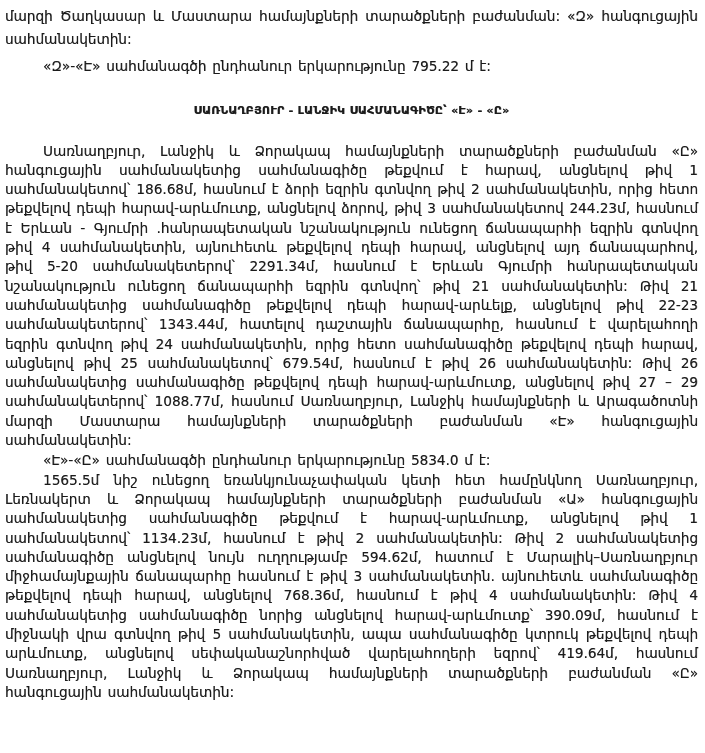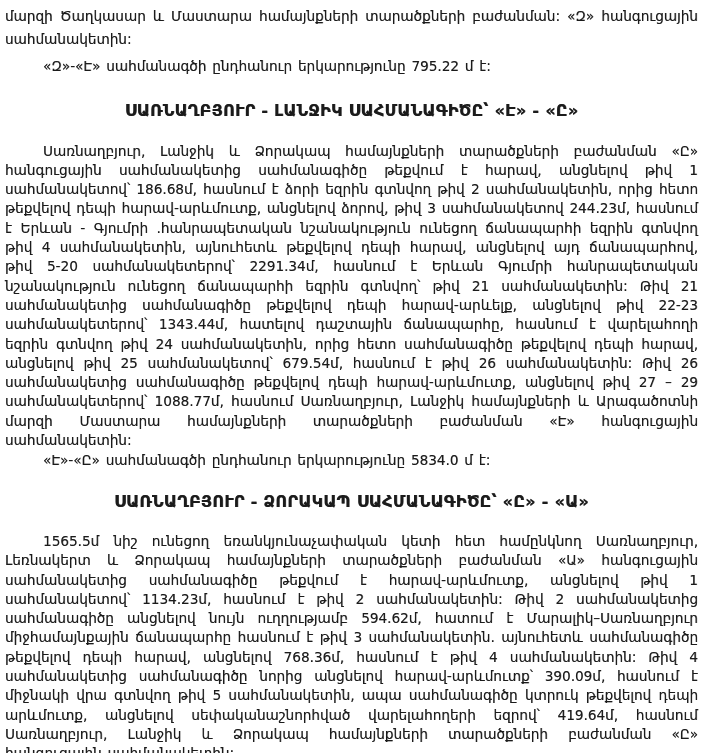--- a/index.html
+++ b/index.html
@@ -42,21 +42,21 @@
     text-align: center;
   }
   .len-line-tight {
     margin-top: 1px;
     text-align: right;
   }
   .heading {
     margin: 25px 0 21px 0;
     text-align: center;
     font-weight: bold;
-    font-size: 16px;
+    font-size: 11px;
     letter-spacing: 0.3px;
     text-shadow: 0.5px 0.3px 0 rgba(0,0,0,0.65);
   }
   .heading-2 {
     margin-top: 21px;
   }
 </style>
 </head>
 <body>
 
@@ -65,17 +65,16 @@
   <p class="para intro-para">մարզի Ծաղկասար և Մաստարա համայնքների տարածքների բաժանման: «Զ» հանգուցային սահմանակետին:</p>
 
   <p class="para indent len-line">«Զ»-«Է» սահմանագծի ընդհանուր երկարությունը 795.22 մ է:</p>
 
   <h2 class="heading">ՍԱՌՆԱՂԲՅՈՒՐ - ԼԱՆՋԻԿ ՍԱՀՄԱՆԱԳԻԾԸ՝ «Է» - «Ը»</h2>
 
   <p class="para indent">Սառնաղբյուր, Լանջիկ և Ձորակապ համայնքների տարածքների բաժանման «Ը» հանգուցային սահմանակետից սահմանագիծը թեքվում է  հարավ, անցնելով թիվ 1 սահմանակետով՝ 186.68մ, հասնում է ձորի եզրին գտնվող թիվ 2 սահմանակետին, որից հետո թեքվելով դեպի հարավ-արևմուտք, անցնելով ձորով, թիվ 3 սահմանակետով 244.23մ, հասնում է Երևան - Գյումրի .հանրապետական նշանակություն ունեցող ճանապարհի եզրին գտնվող թիվ 4 սահմանակետին, այնուհետև թեքվելով դեպի հարավ, անցնելով այդ ճանապարհով, թիվ 5-20 սահմանակետերով՝ 2291.34մ, հասնում է Երևան Գյումրի հանրապետական նշանակություն ունեցող ճանապարհի եզրին գտնվող՝ թիվ 21 սահմանակետին: Թիվ 21 սահմանակետից սահմանագիծը թեքվելով դեպի հարավ-արևելք, անցնելով թիվ 22-23 սահմանակետերով՝ 1343.44մ, հատելով դաշտային ճանապարհը, հասնում է վարելահողի եզրին գտնվող թիվ 24 սահմանակետին, որից հետո սահմանագիծը թեքվելով դեպի հարավ, անցնելով թիվ 25 սահմանակետով՝ 679.54մ, հասնում է թիվ 26 սահմանակետին: Թիվ 26 սահմանակետից սահմանագիծը թեքվելով դեպի հարավ-արևմուտք, անցնելով թիվ 27 – 29 սահմանակետերով՝ 1088.77մ, հասնում Սառնաղբյուր, Լանջիկ համայնքների և Արագածոտնի մարզի Մաստարա համայնքների տարածքների բաժանման «Է» հանգուցային սահմանակետին:</p>
 
   <p class="para indent len-line-tight">«Է»-«Ը» սահմանագծի ընդհանուր երկարությունը 5834.0 մ է:</p>
 
-  <h2 class="heading heading-2">ՍԱՌՆԱՂԲՅՈՒՐ - ՁՈՐԱԿԱՊ ՍԱՀՄԱՆԱԳԻԾԸ՝ «Ը» - «Ա»</h2>
 
   <p class="para indent">1565.5մ նիշ ունեցող եռանկյունաչափական կետի հետ համընկնող Սառնաղբյուր, Լեռնակերտ և Ձորակապ համայնքների տարածքների բաժանման «Ա» հանգուցային սահմանակետից սահմանագիծը թեքվում է հարավ-արևմուտք, անցնելով թիվ 1 սահմանակետով՝ 1134.23մ, հասնում է թիվ 2 սահմանակետին: Թիվ 2 սահմանակետից սահմանագիծը անցնելով նույն ուղղությամբ 594.62մ, հատում է Մարալիկ–Սառնաղբյուր միջհամայնքային ճանապարհը հասնում է թիվ 3 սահմանակետին. այնուհետև սահմանագիծը թեքվելով դեպի հարավ, անցնելով 768.36մ, հասնում է թիվ 4 սահմանակետին: Թիվ 4 սահմանակետից սահմանագիծը նորից անցնելով հարավ-արևմուտք՝ 390.09մ, հասնում է միջնակի վրա գտնվող թիվ 5 սահմանակետին, ապա սահմանագիծը կտրուկ թեքվելով դեպի արևմուտք, անցնելով սեփականաշնորհված վարելահողերի եզրով՝ 419.64մ, հասնում Սառնաղբյուր, Լանջիկ և Ձորակապ համայնքների տարածքների բաժանման «Ը» հանգուցային սահմանակետին:</p>
 
 </div>
 
 </body></html>

